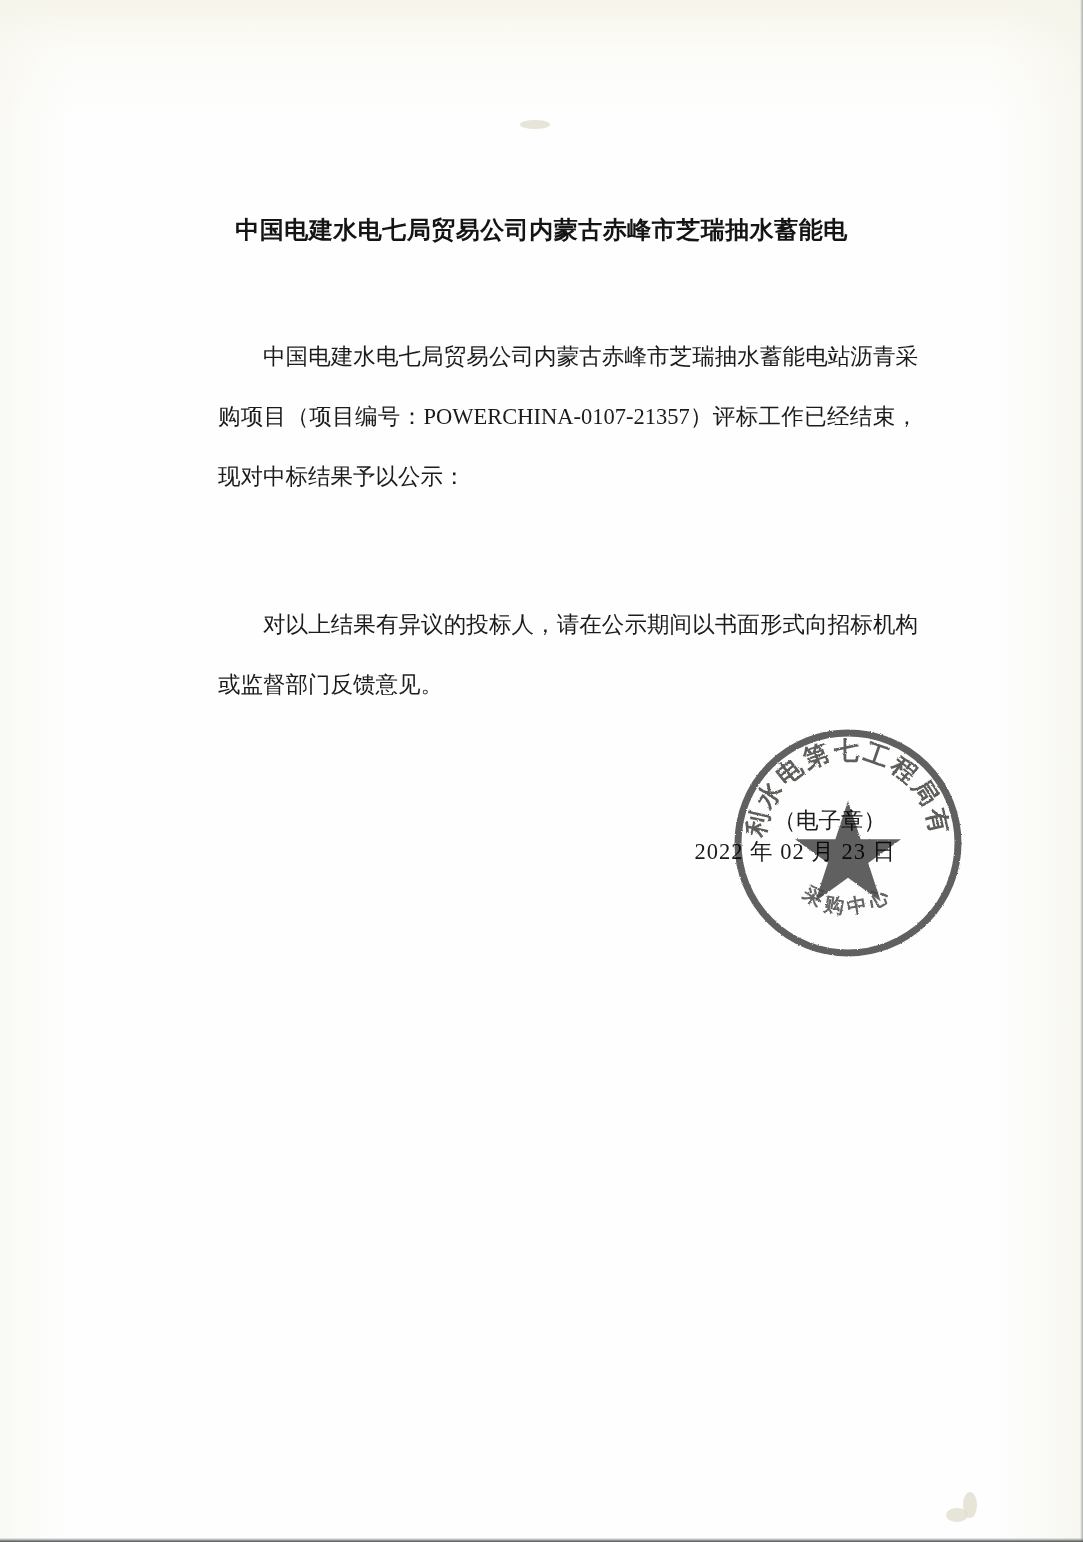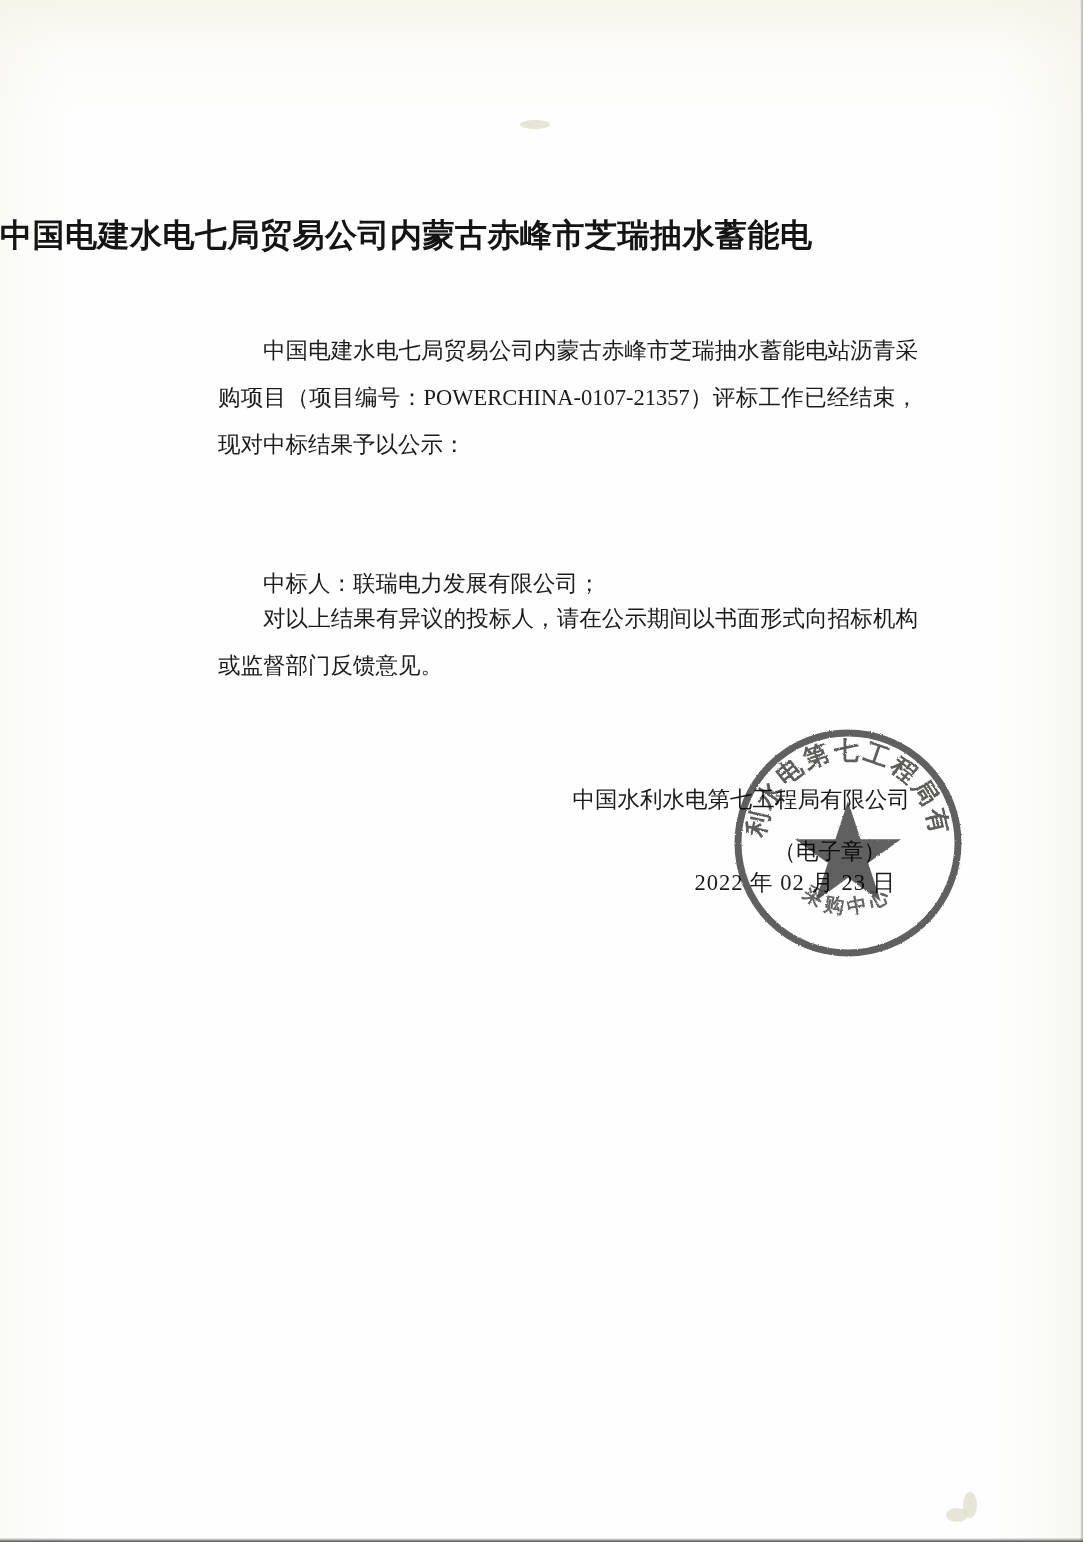--- a/index.html
+++ b/index.html
@@ -76,36 +76,36 @@
     border-radius: 50%;
     pointer-events: none;
   }
 
   
   .doc-title {
     position: absolute;
     left: 0;
     top: 186px;
     width: 100%;
-    text-align: left;
-    font-size: 32px;
+    text-align: center;
+    font-size: 24px;
     font-weight: bold;
     letter-spacing: 0.5px;
     line-height: 56px;
     color: #141414;
   }
   .doc-title .tline { display: block; white-space: nowrap; }
 
   
   .body-block {
     position: absolute;
     left: 218px;
     width: 700px;
     font-size: 22.5px;
-    line-height: 47px;
+    line-height: 60px;
     color: #1b1b1b;
     text-align: justify;
     text-justify: inter-ideograph;
   }
   .para-lead   { top: 304px; text-indent: 45px; }
   .para-date   { top: 443px; text-indent: 45px; }
   .para-buyer  { top: 490px; text-indent: 45px; }
   .para-winner { top: 537px; text-indent: 45px; }
   .para-notice { top: 572px; text-indent: 45px; }
 
@@ -152,28 +152,24 @@
   <div class="scan-speck" style="left:520px;top:120px;width:30px;height:9px;"></div>
 
   <h1 class="doc-title">
     <span class="tline">中国电建水电七局贸易公司内蒙古赤峰市芝瑞抽水蓄能电</span>
   </h1>
 
   <p class="body-block para-lead">中国电建水电七局贸易公司内蒙古赤峰市芝瑞抽水蓄能电站沥青采购项目（项目编号：POWERCHINA-0107-21357）评标工作已经结束，现对中标结果予以公示：</p>
 
 
 
-  <p class="body-block para-winner">
-    <span>中标人：</span><span>联瑞电力发展有限公司；</span>
-  </p>
 
   <p class="body-block para-notice">对以上结果有异议的投标人，请在公示期间以书面形式向招标机构或监督部门反馈意见。</p>
 
   <div class="sign-block">
-    <span class="sign-org">中国水利水电第七工程局有限公司</span>
     <span class="sign-kind">（电子章）</span>
     <span class="sign-date">2022 年 02 月 23 日</span>
   </div>
 
   <div class="seal">
     <svg viewBox="0 0 228 228" xmlns="http://www.w3.org/2000/svg">
       <defs>
         <path id="sealArcTop" d="M 30,114 A 84,84 0 0 1 198,114"></path>
         <path id="sealArcBottom" d="M 44,114 A 70,70 0 0 0 184,114"></path>
         <filter id="inkRough" x="-20%" y="-20%" width="140%" height="140%">

